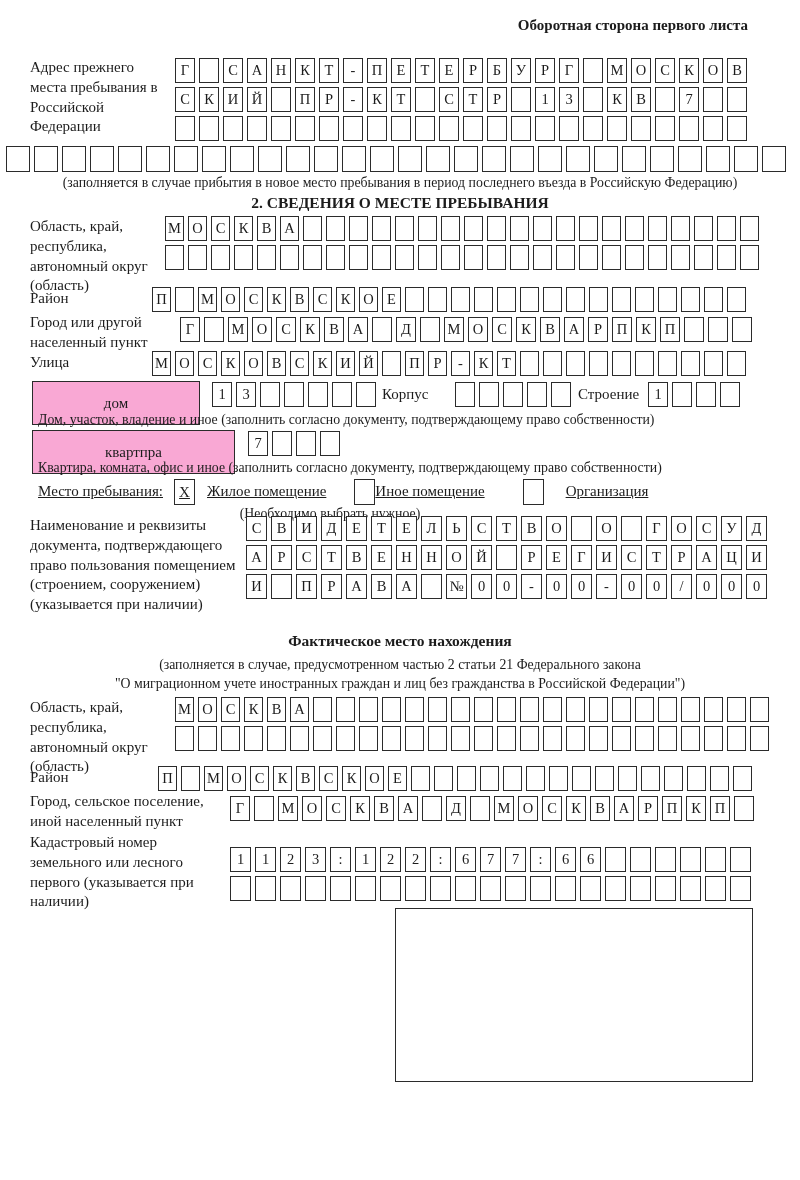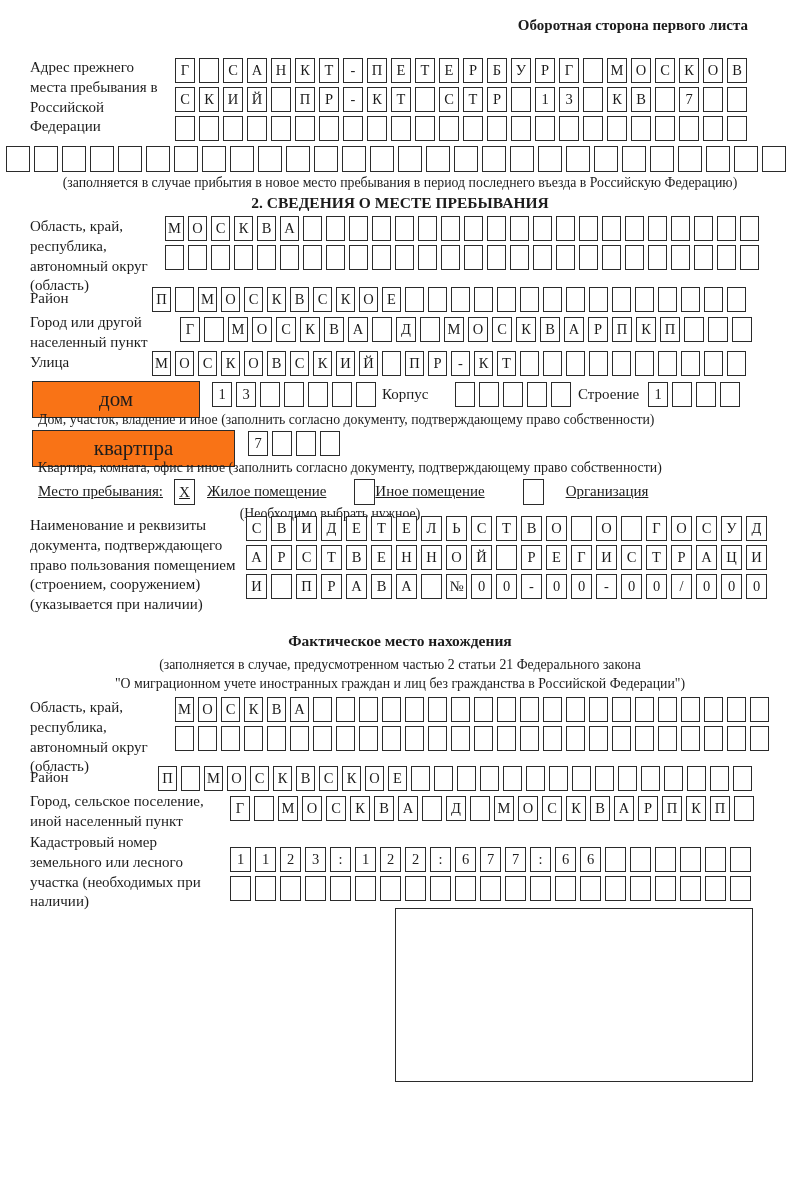--- a/index.html
+++ b/index.html
@@ -17,22 +17,22 @@
   .cells .cell{
     flex:none;width:20px;height:25px;box-sizing:border-box;
     border:1.5px solid #2b2b2b;display:flex;align-items:center;justify-content:center;
     font-size:14.5px;line-height:1;background:#fff;
   }
   .w19 .cell{width:19px;}
   .w21 .cell{width:21px;}
   .w24 .cell{width:24px;height:26px;}
   .col{display:flex;flex-direction:column;gap:4px;}
   .widebox{
-    box-sizing:border-box;border:1.5px solid #2b2b2b;height:37px;
-    display:flex;align-items:center;justify-content:center;font-size:21px;background:#f97316;
+    box-sizing:border-box;border:1.5px solid #2b2b2b;height:44px;
+    display:flex;align-items:center;justify-content:center;font-size:15px;background:#f9a8d4;
   }
   .chk{
     box-sizing:border-box;border:1.5px solid #2b2b2b;width:21px;height:26px;
     display:flex;align-items:center;justify-content:center;font-size:15px;background:#fff;flex:none;
   }
   .bigbox{box-sizing:border-box;border:1.6px solid #2b2b2b;background:#fff;}
 </style>
 </head>
 <body>
 
@@ -536,21 +536,21 @@
       <div class="cell">К</div>
       <div class="cell">В</div>
       <div class="cell">А</div>
       <div class="cell">Р</div>
       <div class="cell">П</div>
       <div class="cell">К</div>
       <div class="cell">П</div>
       <div class="cell"></div>
     </div>
 
-  <div class="abs lbl" style="top:833px;left:30px;width:178px;">Кадастровый номер земельного или лесного участка (необходимых при наличии)</div>
+  <div class="abs lbl" style="top:833px;left:30px;width:178px;">Кадастровый номер земельного или лесного первого (указывается при наличии)</div>
   <div class="abs col" style="top:847px;left:230px;">
     <div class="cells w21">
         <div class="cell">1</div>
         <div class="cell">1</div>
         <div class="cell">2</div>
         <div class="cell">3</div>
         <div class="cell">:</div>
         <div class="cell">1</div>
         <div class="cell">2</div>
         <div class="cell">2</div>

